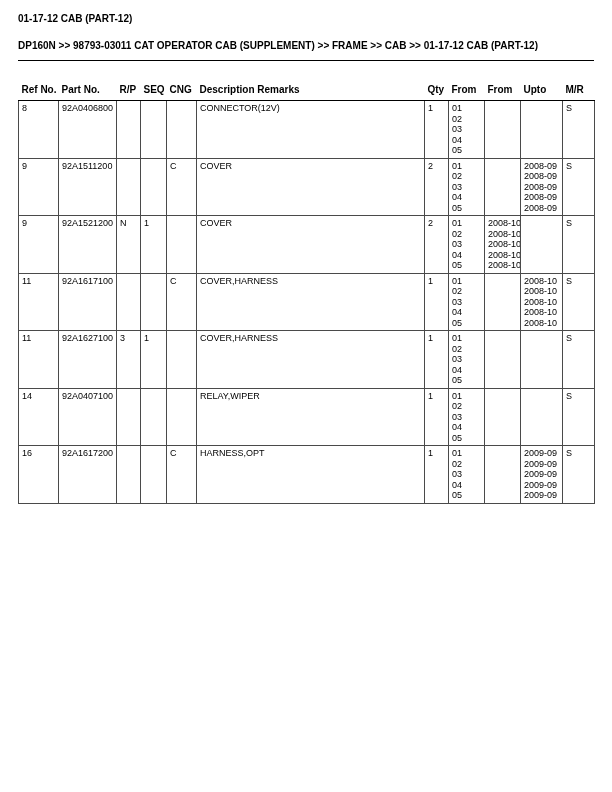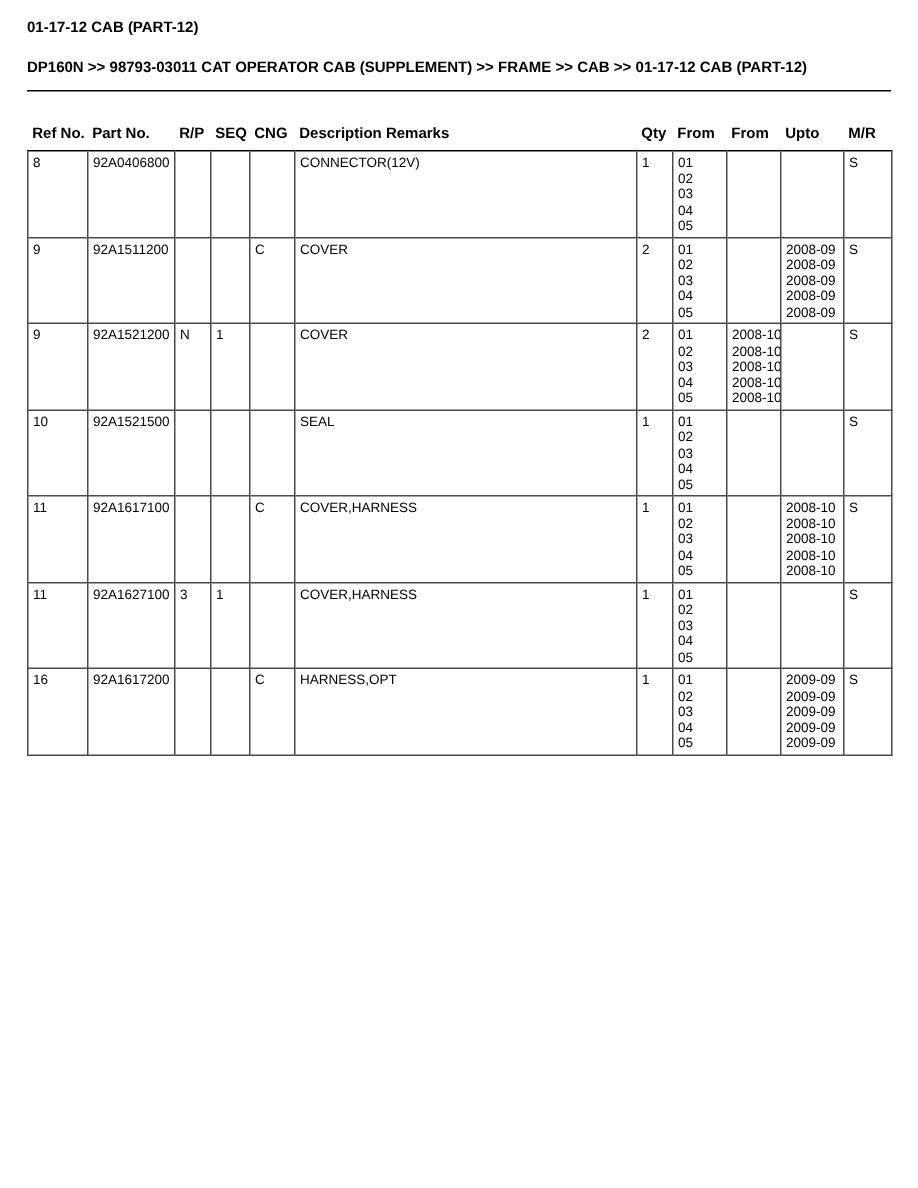--- a/index.html
+++ b/index.html
@@ -168,39 +168,20 @@
             <div class="line">2008-10</div>
             <div class="line">2008-10</div>
             <div class="line">2008-10</div>
             <div class="line">2008-10</div>
             <div class="line">2008-10</div>
           </td>
     <td></td>
     <td>S</td>
   </tr>
         <tr>
-    <td>10</td>
-    <td>92A1521500</td>
-    <td></td>
-    <td></td>
-    <td></td>
-    <td>SEAL</td>
-    <td>1</td>
-    <td>
-            <div class="line">01</div>
-            <div class="line">02</div>
-            <div class="line">03</div>
-            <div class="line">04</div>
-            <div class="line">05</div>
-          </td>
-    <td></td>
-    <td></td>
-    <td>S</td>
-  </tr>
-        <tr>
     <td>11</td>
     <td>92A1617100</td>
     <td></td>
     <td></td>
     <td>C</td>
     <td>COVER,HARNESS</td>
     <td>1</td>
     <td>
             <div class="line">01</div>
             <div class="line">02</div>
@@ -231,20 +212,39 @@
             <div class="line">02</div>
             <div class="line">03</div>
             <div class="line">04</div>
             <div class="line">05</div>
           </td>
     <td></td>
     <td></td>
     <td>S</td>
   </tr>
         <tr>
+    <td>14</td>
+    <td>92A0407100</td>
+    <td></td>
+    <td></td>
+    <td></td>
+    <td>RELAY,WIPER</td>
+    <td>1</td>
+    <td>
+            <div class="line">01</div>
+            <div class="line">02</div>
+            <div class="line">03</div>
+            <div class="line">04</div>
+            <div class="line">05</div>
+          </td>
+    <td></td>
+    <td></td>
+    <td>S</td>
+  </tr>
+        <tr>
     <td>16</td>
     <td>92A1617200</td>
     <td></td>
     <td></td>
     <td>C</td>
     <td>HARNESS,OPT</td>
     <td>1</td>
     <td>
             <div class="line">01</div>
             <div class="line">02</div>

